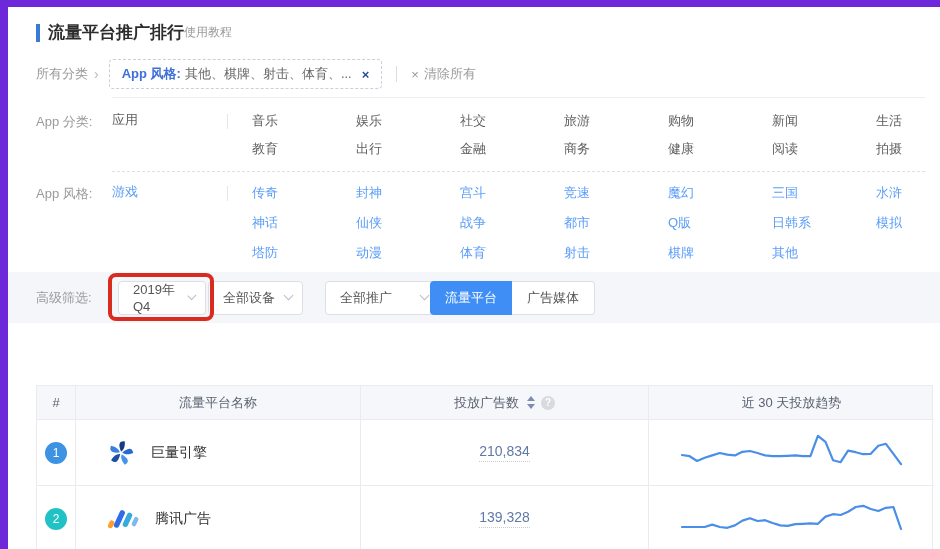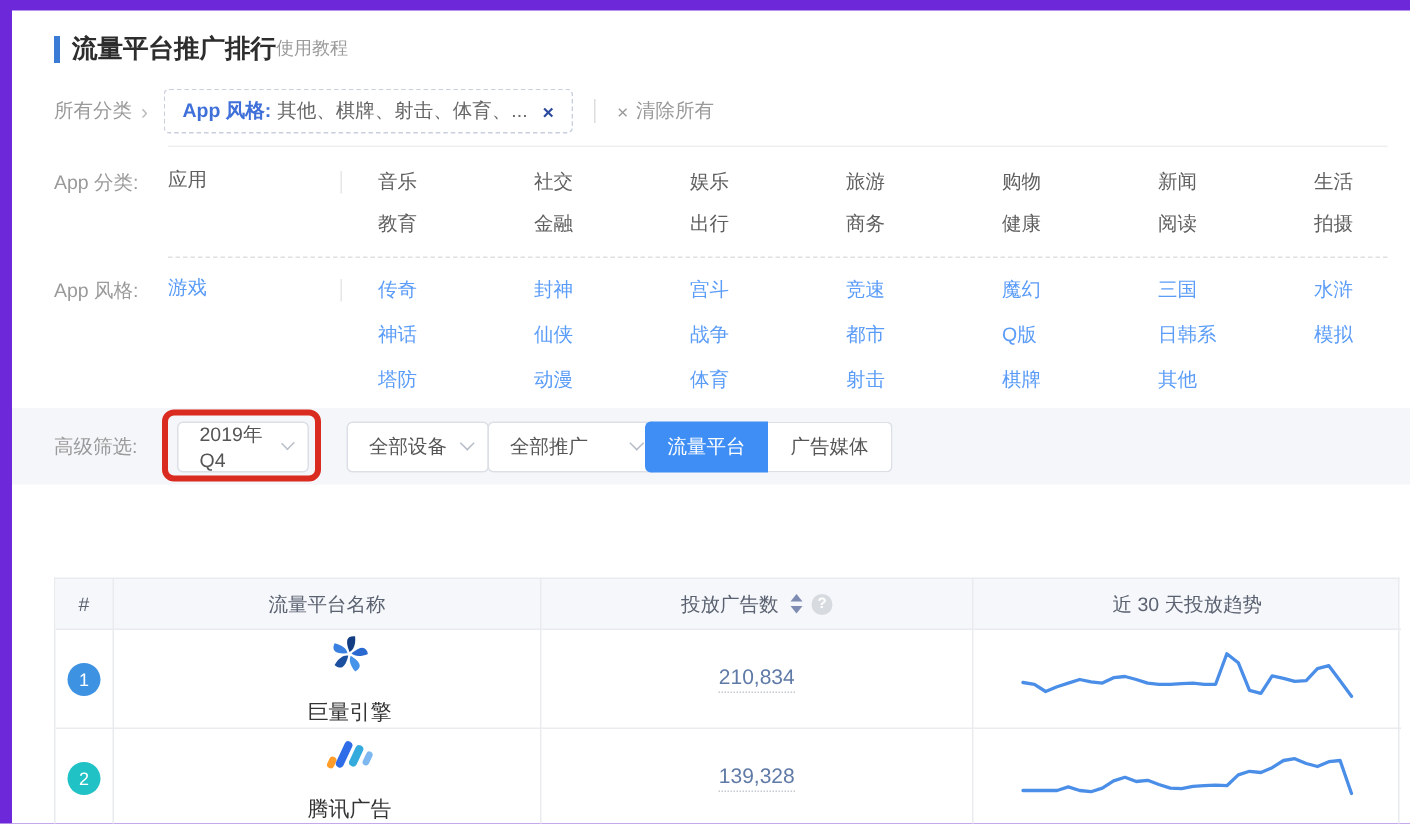--- a/index.html
+++ b/index.html
@@ -36,41 +36,41 @@
   .style-primary { color:#5a9cf8; }
   .dash-line { position:absolute; left:104px; right:15px; top:164px; border-top:1px dashed #e0e0e0; }
 
   
   .adv-bar { position:absolute; left:0; right:0; top:265px; height:51px; background:#f4f6f9; }
   .adv-bar .bar-label { position:absolute; left:28px; top:50%; transform:translateY(-50%); font-size:13px; color:#9a9a9a; }
   .dropdown { position:absolute; top:50%; transform:translateY(-50%); height:34px; background:#fff;
               border:1px solid #dcdfe6; border-radius:4px; display:flex; align-items:center;
               justify-content:space-between; padding:0 10px 0 14px; font-size:13px; color:#555; cursor:pointer; }
   .dd1 { left:110px; width:88px; }
-  .dd2 { left:223px; width:95px; }
+  .dd2 { left:200px; width:95px; }
   .dd3 { left:317px; width:114px; }
   .caret-down { width:7px; height:7px; border-right:1.5px solid #b8bec8; border-bottom:1.5px solid #b8bec8;
                 transform:rotate(45deg); margin-top:-4px; margin-left:8px; }
   .toggle-group { position:absolute; left:422px; top:50%; transform:translateY(-50%); display:flex;justify-content:space-between; }
   .toggle-btn { height:34px; padding:0 15px; font-size:13px; display:flex; align-items:center; cursor:pointer; }
   .toggle-active { background:#3e8ef5; color:#fff; border-radius:4px 0 0 4px; }
   .toggle-inactive { background:#fff; color:#555; border:1px solid #dcdfe6; border-left:none; border-radius:0 4px 4px 0; }
   .red-box { position:absolute; left:100px; top:1px; width:106px; height:48px; border:4px solid #d92b1f;
              border-radius:8px; pointer-events:none; }
 
   
   .rank-table { position:absolute; left:28px; top:378px; width:897px; border:1px solid #e9ebef; border-bottom:none; }
   .t-row { display:grid; grid-template-columns:39px 285px 288px 285px; }
   .t-head { background:#f5f7fa; }
   .t-cell { border-right:1px solid #e9ebef; border-bottom:1px solid #e9ebef; display:flex;
             align-items:center; justify-content:center; }
   .t-cell:last-child { border-right:none; }
   .t-head .t-cell { height:34px; font-size:13px; color:#5a6170; }
   .t-body .t-cell { height:66px; }
-  .name-cell { justify-content:center; padding-left:30px; gap:15px;flex-direction:column; }
+  .name-cell { justify-content:flex-start; padding-left:30px; gap:15px; }
   .badge { width:22px; height:22px; border-radius:50%; color:#fff; font-size:12px;
            display:flex; align-items:center; justify-content:center; }
   .plat-name { font-size:14px; color:#333; }
   .ads-val { font-size:14px; color:#5f7aa6; border-bottom:1px dotted #c6cad2; padding-bottom:2px; cursor:pointer; }
   .sort-stack { display:flex; flex-direction:column; gap:3px; margin:0 6px 0 8px; cursor:pointer; }
   .tri-up { width:0; height:0; border-left:4px solid transparent; border-right:4px solid transparent;
             border-bottom:5px solid #7e8bb3; }
   .tri-down { width:0; height:0; border-left:4px solid transparent; border-right:4px solid transparent;
               border-top:5px solid #7e8bb3; }
   .help-icon { width:14px; height:14px; border-radius:50%; background:#d7dade; color:#fff; font-size:10px;
@@ -106,26 +106,26 @@
 
     <div class="cat-label" style="top:106px;">App 分类:</div>
     <div class="primary-item cat-item" style="top:100px;">应用</div>
     <div class="vdivider" style="top:107px;"></div>
     <div class="cat-grid" style="top:100px;" id="cat-grid">
         <div class="cat-col">
           <span class="cat-item">音乐</span>
           <span class="cat-item">教育</span>
         </div>
         <div class="cat-col">
+          <span class="cat-item">娱乐</span>
+          <span class="cat-item">出行</span>
+        </div>
+        <div class="cat-col">
           <span class="cat-item">社交</span>
           <span class="cat-item">金融</span>
-        </div>
-        <div class="cat-col">
-          <span class="cat-item">娱乐</span>
-          <span class="cat-item">出行</span>
         </div>
         <div class="cat-col">
           <span class="cat-item">旅游</span>
           <span class="cat-item">商务</span>
         </div>
         <div class="cat-col">
           <span class="cat-item">购物</span>
           <span class="cat-item">健康</span>
         </div>
         <div class="cat-col">

